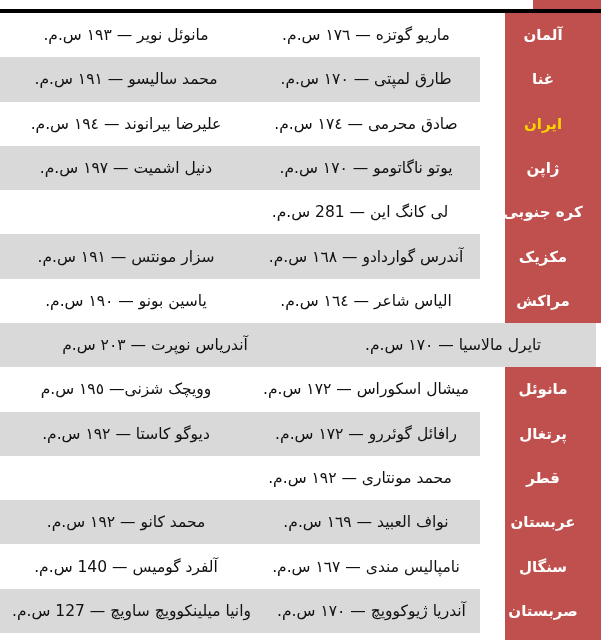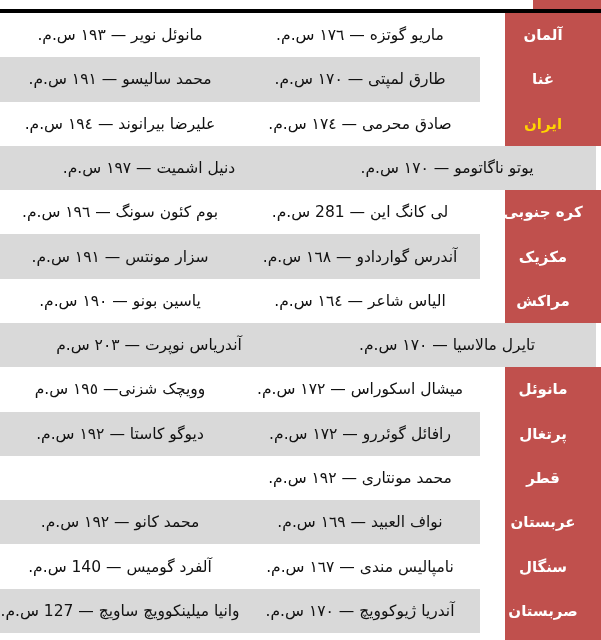--- a/index.html
+++ b/index.html
@@ -81,20 +81,21 @@
   }
   .row.stripe .content {
     background: var(--zebra-stripe, #d9d9d9);
   }
   .cell.player {
     width: 50%;
     display: flex;
     align-items: center;
     justify-content: center;
     white-space: nowrap;
+    padding-left: 12px;
   }
 </style>
 </head>
 <body>
 
 <div class="canvas">
   <div class="red-remnant"></div>
   <div class="top-line"></div>
   <div class="red-column"></div>
   <div class="rows" id="rows">
@@ -119,33 +120,33 @@
   <div class="row">
     <div class="cell country highlight">ایران</div>
     <div class="col-gap"></div>
     <div class="content">
       <div class="cell player">صادق محرمی — ١٧٤ س.م.</div>
       <div class="cell player">علیرضا بیرانوند — ١٩٤ س.م.</div>
     </div>
   </div>
 
   <div class="row stripe">
+    <div class="cell country">ژاپن</div>
     <div class="col-gap"></div>
     <div class="content">
       <div class="cell player">یوتو ناگاتومو — ١٧٠ س.م.</div>
       <div class="cell player">دنیل اشمیت — ١٩٧ س.م.</div>
     </div>
   </div>
 
   <div class="row">
     <div class="cell country">کره جنوبی</div>
     <div class="col-gap"></div>
     <div class="content">
       <div class="cell player">لی کانگ این — 281 س.م.</div>
-      <div class="cell player">بوم کئون سونگ — ١٩٦ س.م.</div>
     </div>
   </div>
 
   <div class="row stripe">
     <div class="cell country">مکزیک</div>
     <div class="col-gap"></div>
     <div class="content">
       <div class="cell player">آندرس گواردادو — ١٦٨ س.م.</div>
       <div class="cell player">سزار مونتس — ١٩١ س.م.</div>
     </div>

